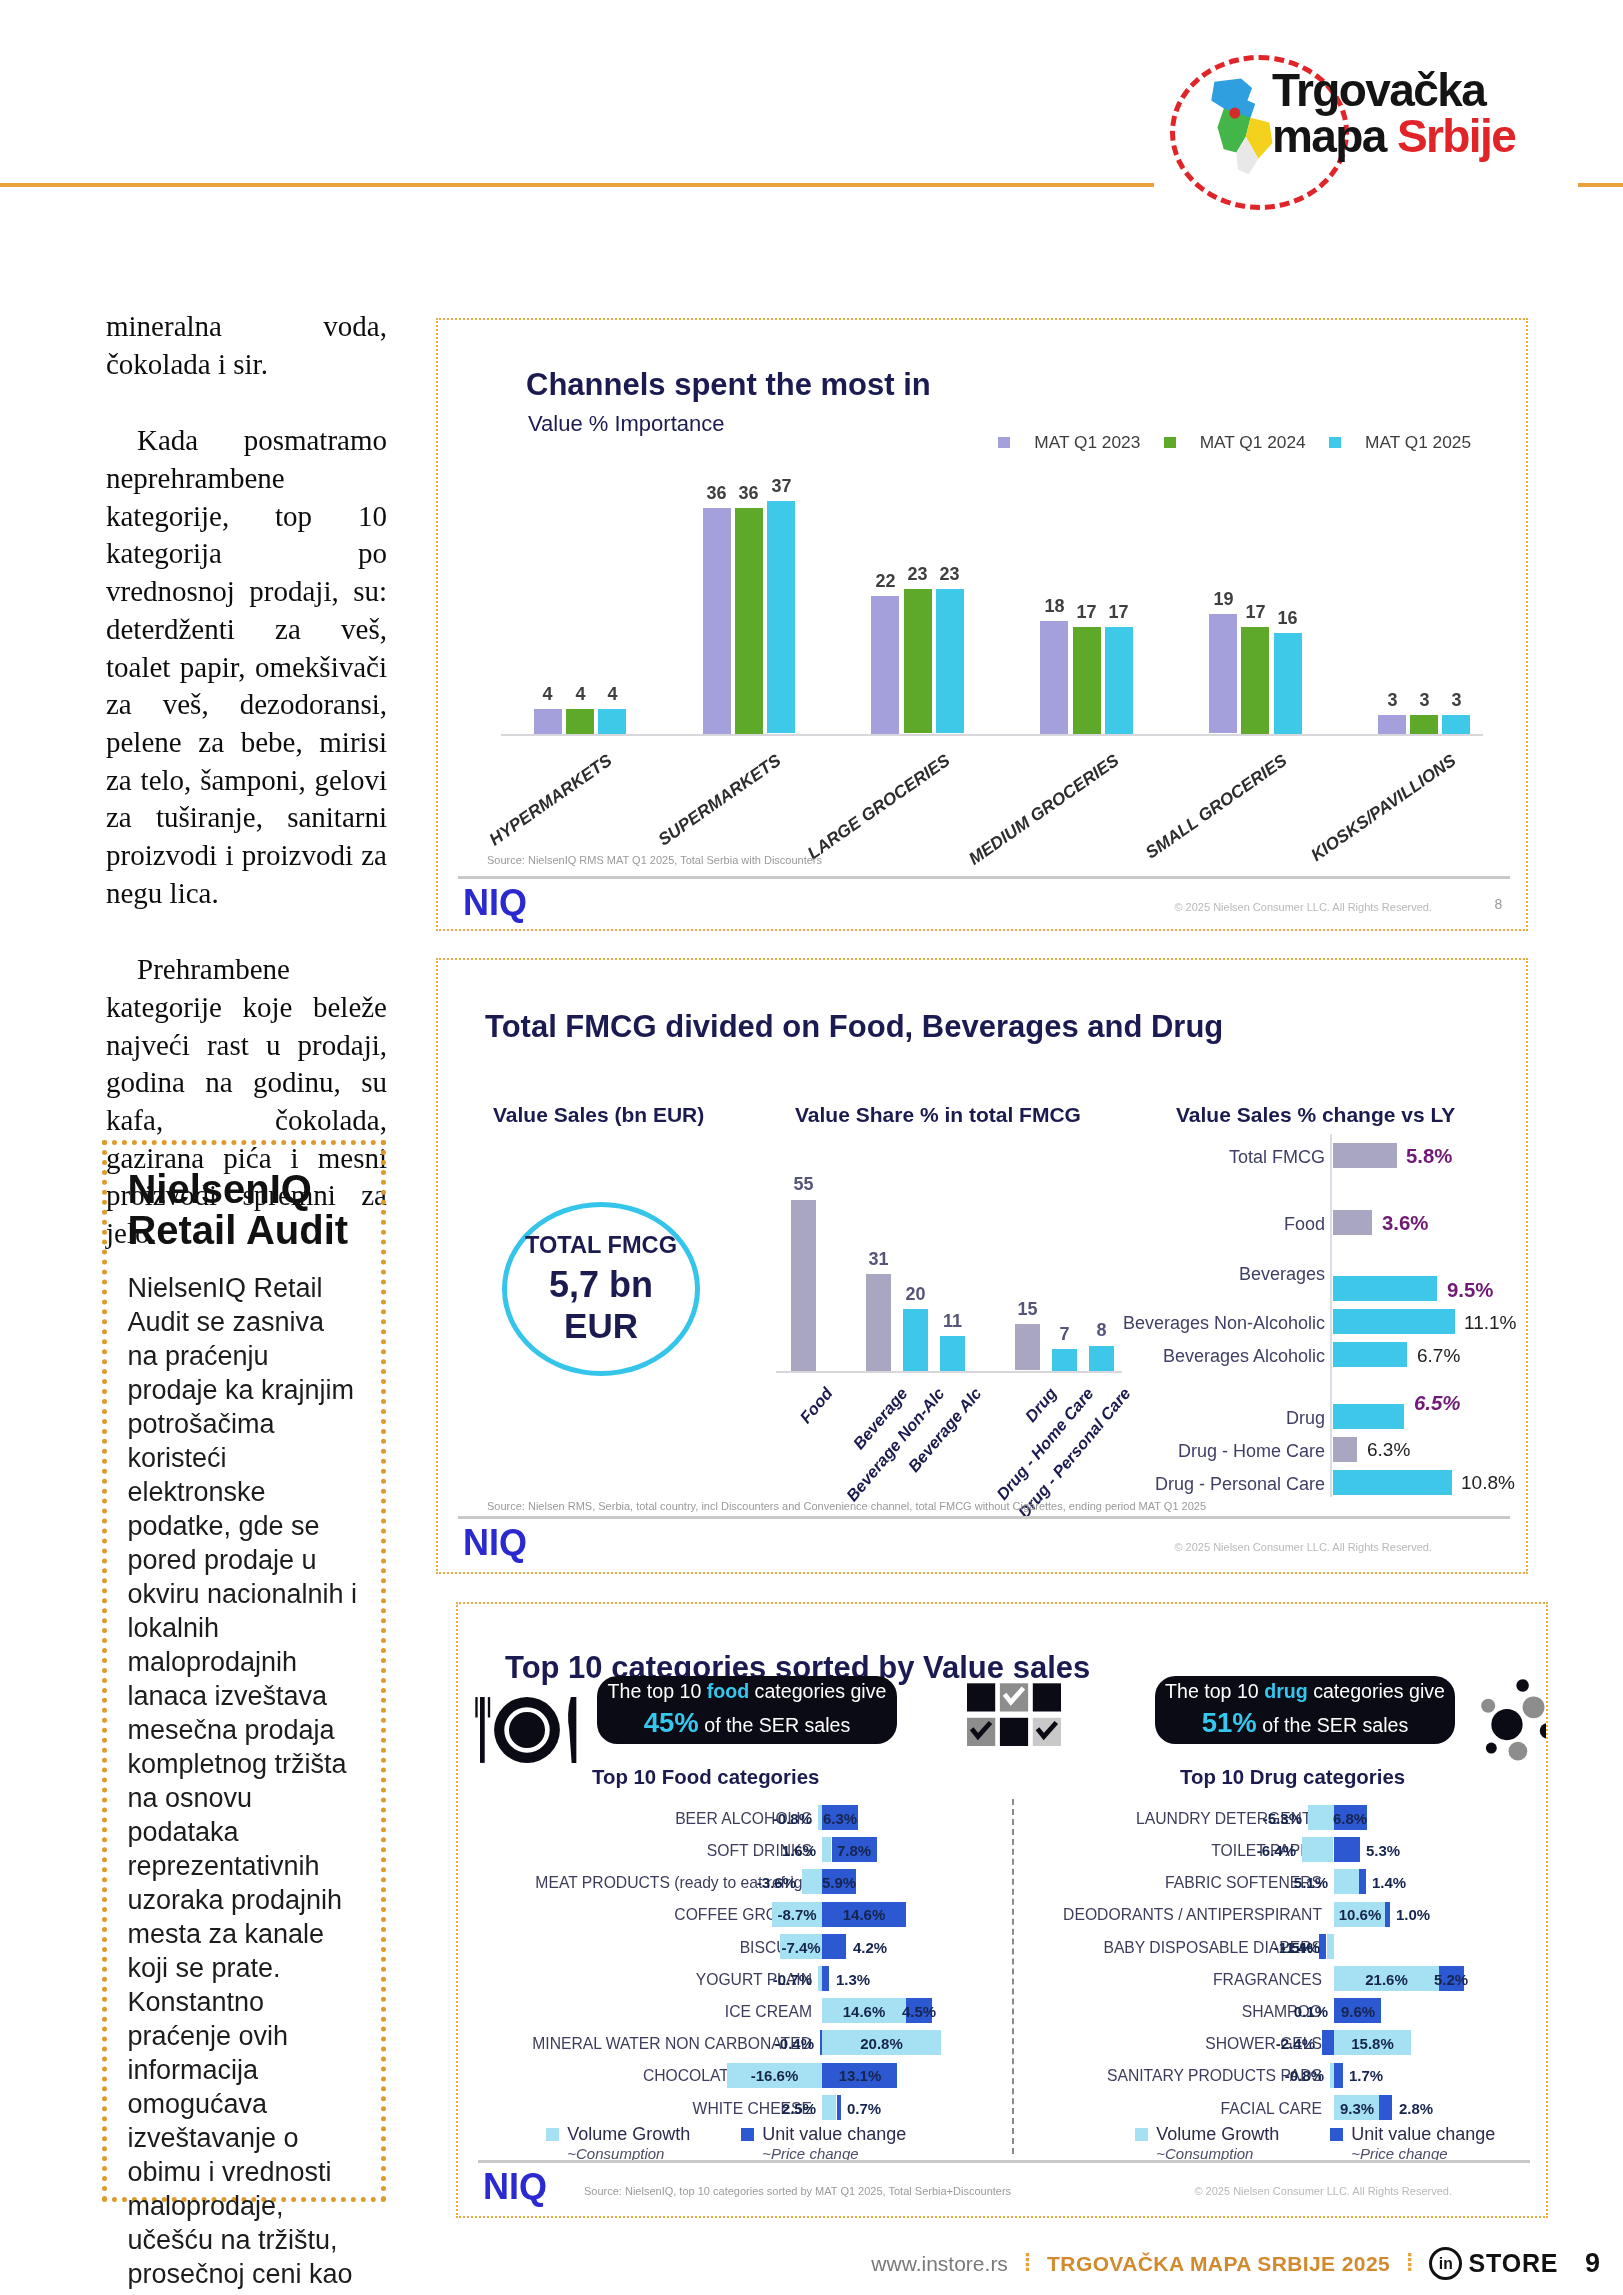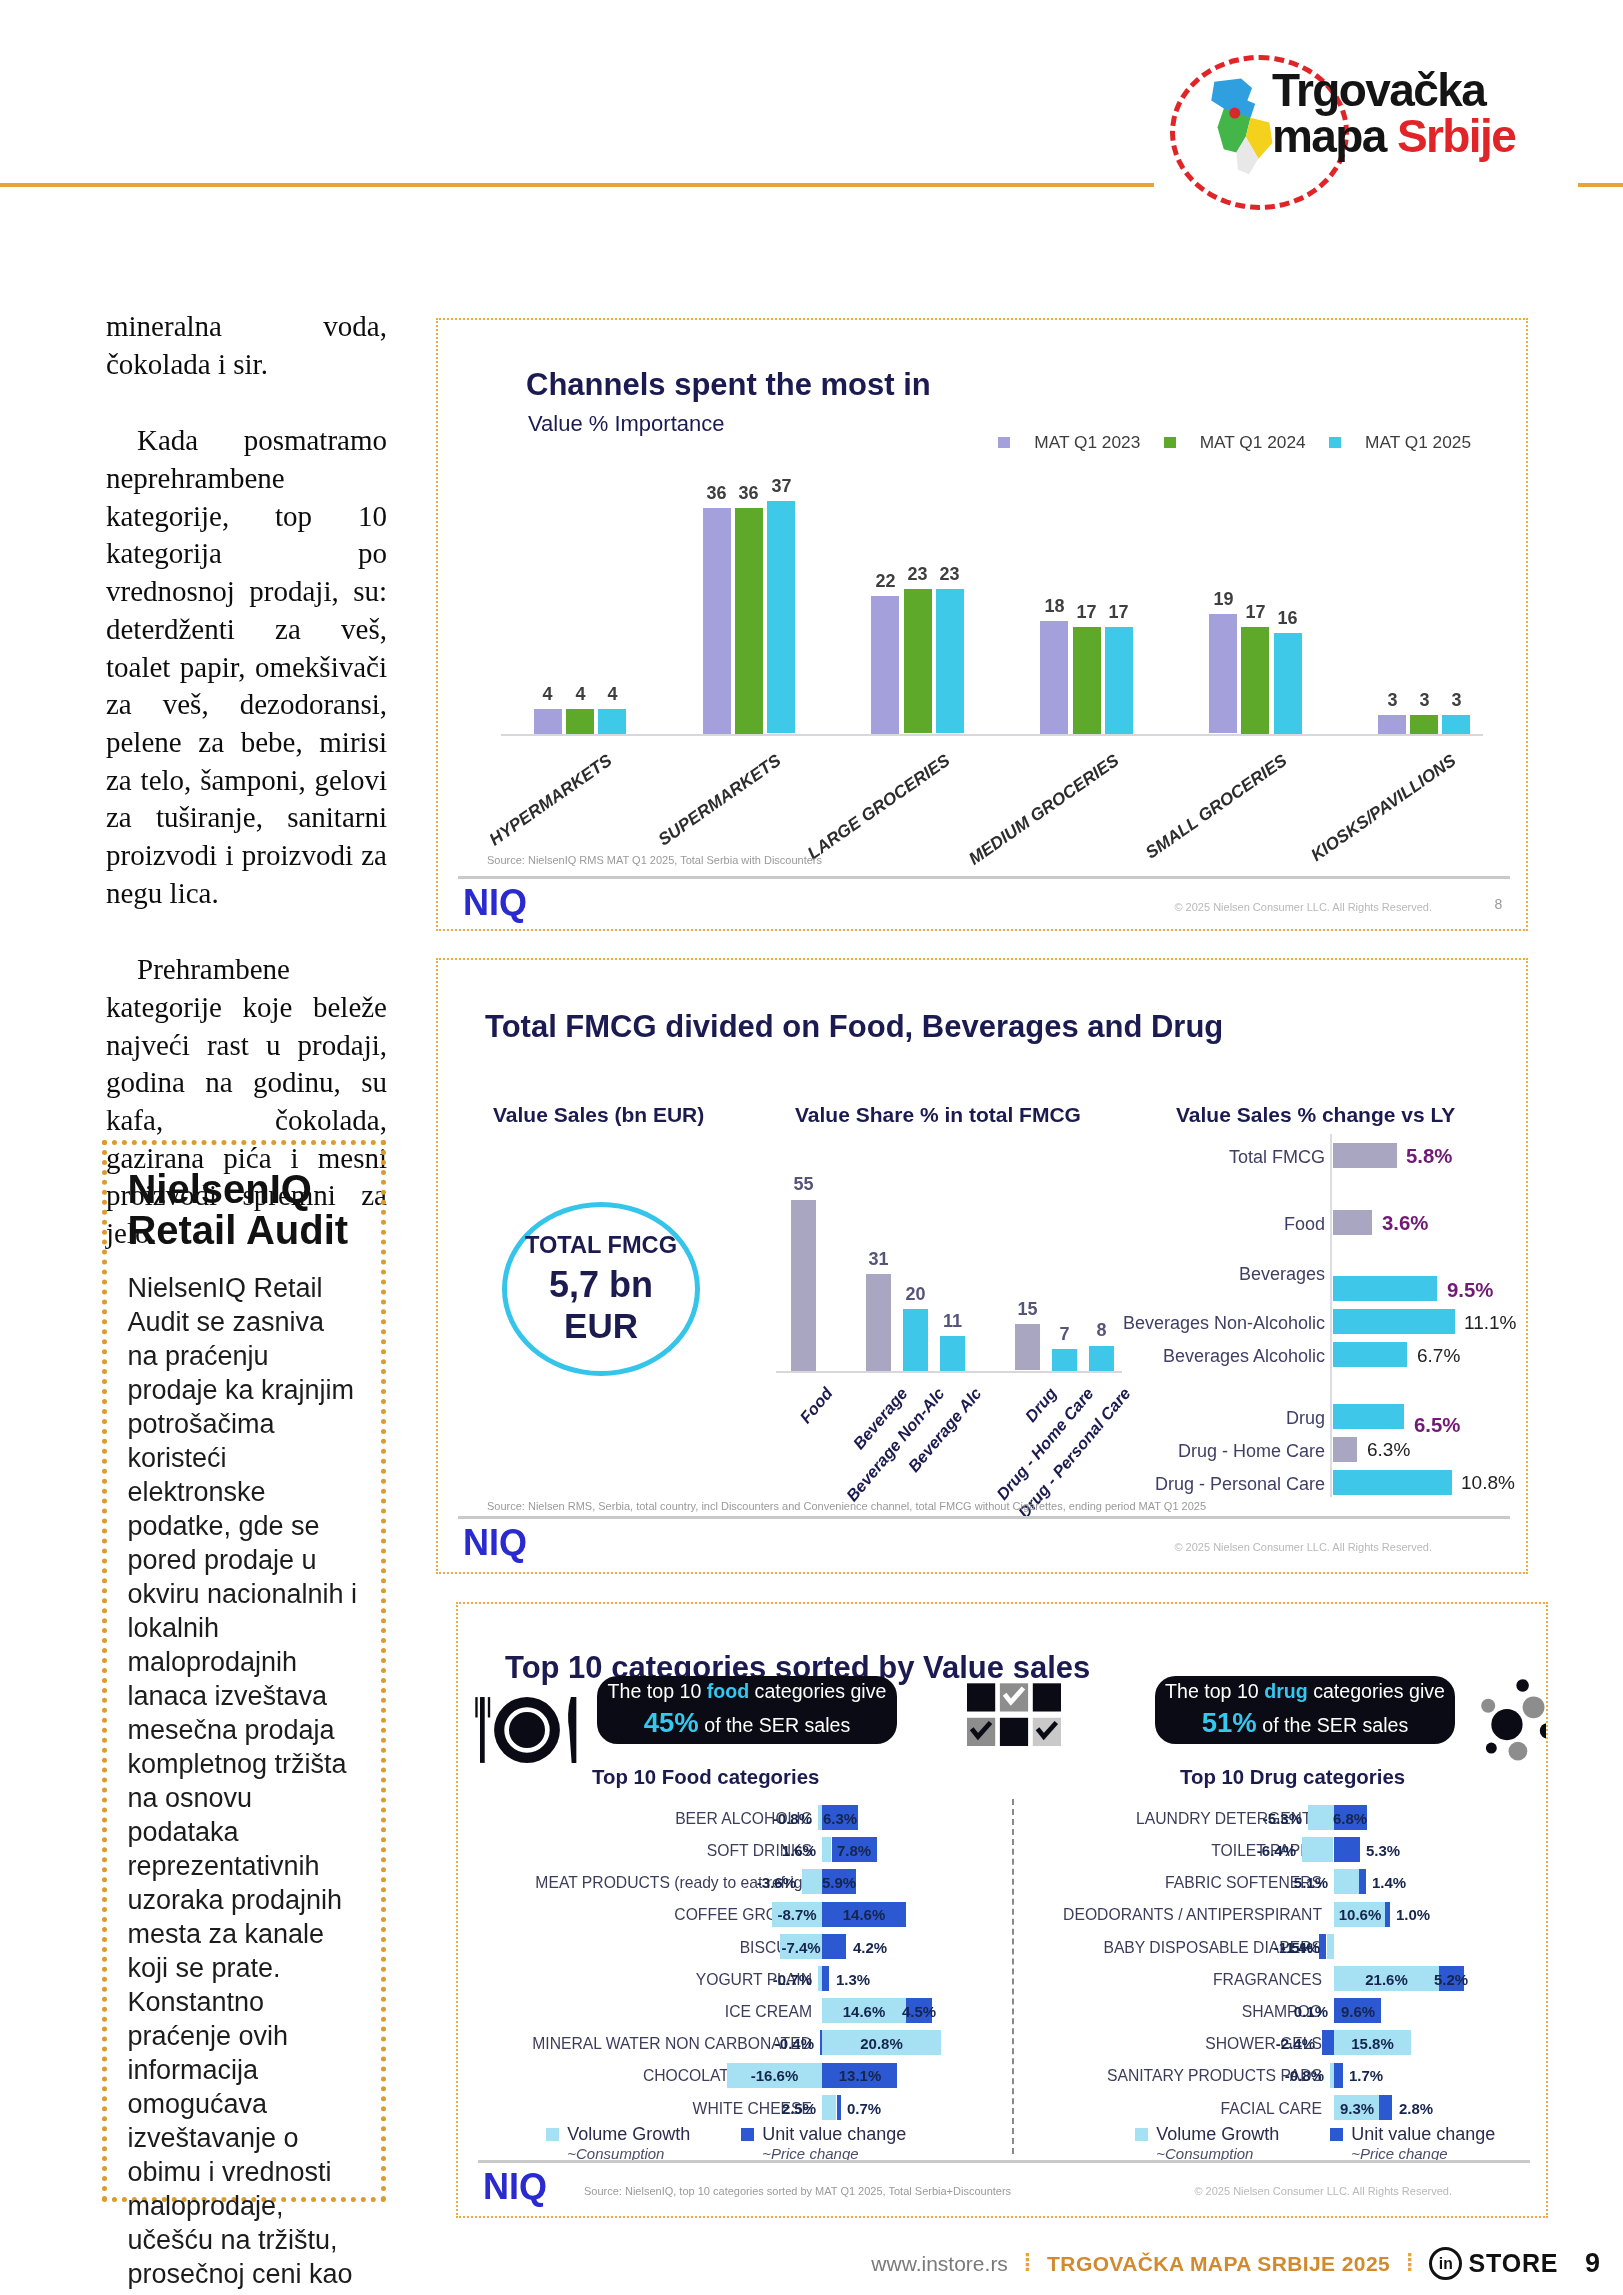--- a/index.html
+++ b/index.html
@@ -219,21 +219,21 @@
     <div class="bar" style="position: absolute; left: 895px; top: 316px; width: 104px; height: 25px; background: rgb(62, 199, 232);"></div>
     <div class="pct b" style="position: absolute; left: 1009px; top: 319px;">9.5%</div>
     <div class="rowlab" style="position: absolute; left: 683px; top: 353px; width: 204px;">Beverages Non-Alcoholic</div>
     <div class="bar" style="position: absolute; left: 895px; top: 349px; width: 122px; height: 25px; background: rgb(62, 199, 232);"></div>
     <div class="pct" style="position: absolute; left: 1026px; top: 352px;">11.1%</div>
     <div class="rowlab" style="position: absolute; left: 683px; top: 386px; width: 204px;">Beverages Alcoholic</div>
     <div class="bar" style="position: absolute; left: 895px; top: 382px; width: 74px; height: 25px; background: rgb(62, 199, 232);"></div>
     <div class="pct" style="position: absolute; left: 979px; top: 385px;">6.7%</div>
     <div class="rowlab" style="position: absolute; left: 683px; top: 448px; width: 204px;">Drug</div>
     <div class="bar" style="position: absolute; left: 895px; top: 444px; width: 71px; height: 25px; background: rgb(62, 199, 232);"></div>
-    <div class="pct b" style="position: absolute; left: 976px; top: 454px;">6.5%</div>
+    <div class="pct b" style="position: absolute; left: 976px; top: 432px; font-style: italic;">6.5%</div>
     <div class="rowlab" style="position: absolute; left: 683px; top: 481px; width: 204px;">Drug - Home Care</div>
     <div class="bar" style="position: absolute; left: 895px; top: 477px; width: 24px; height: 25px; background: rgb(168, 166, 192);"></div>
     <div class="pct" style="position: absolute; left: 929px; top: 479px;">6.3%</div>
     <div class="rowlab" style="position: absolute; left: 683px; top: 514px; width: 204px;">Drug - Personal Care</div>
     <div class="bar" style="position: absolute; left: 895px; top: 510px; width: 119px; height: 25px; background: rgb(62, 199, 232);"></div>
     <div class="pct" style="position: absolute; left: 1023px; top: 512px;">10.8%</div>
     <div class="divider" style="position: absolute; left: 19.6px; top: 556px; width: 1052px;"></div>
     <div class="brand" style="position: absolute; left: 25px; top: 562px;">NIQ</div>
     <div class="src" style="position: absolute; left: 49px; top: 540px;">Source: Nielsen RMS, Serbia, total country, incl Discounters and Convenience channel, total FMCG without Cigarettes, ending period MAT Q1 2025</div>
     <div class="copy" style="position: absolute; right: 94px; top: 581px;">© 2025 Nielsen Consumer LLC. All Rights Reserved.</div>

